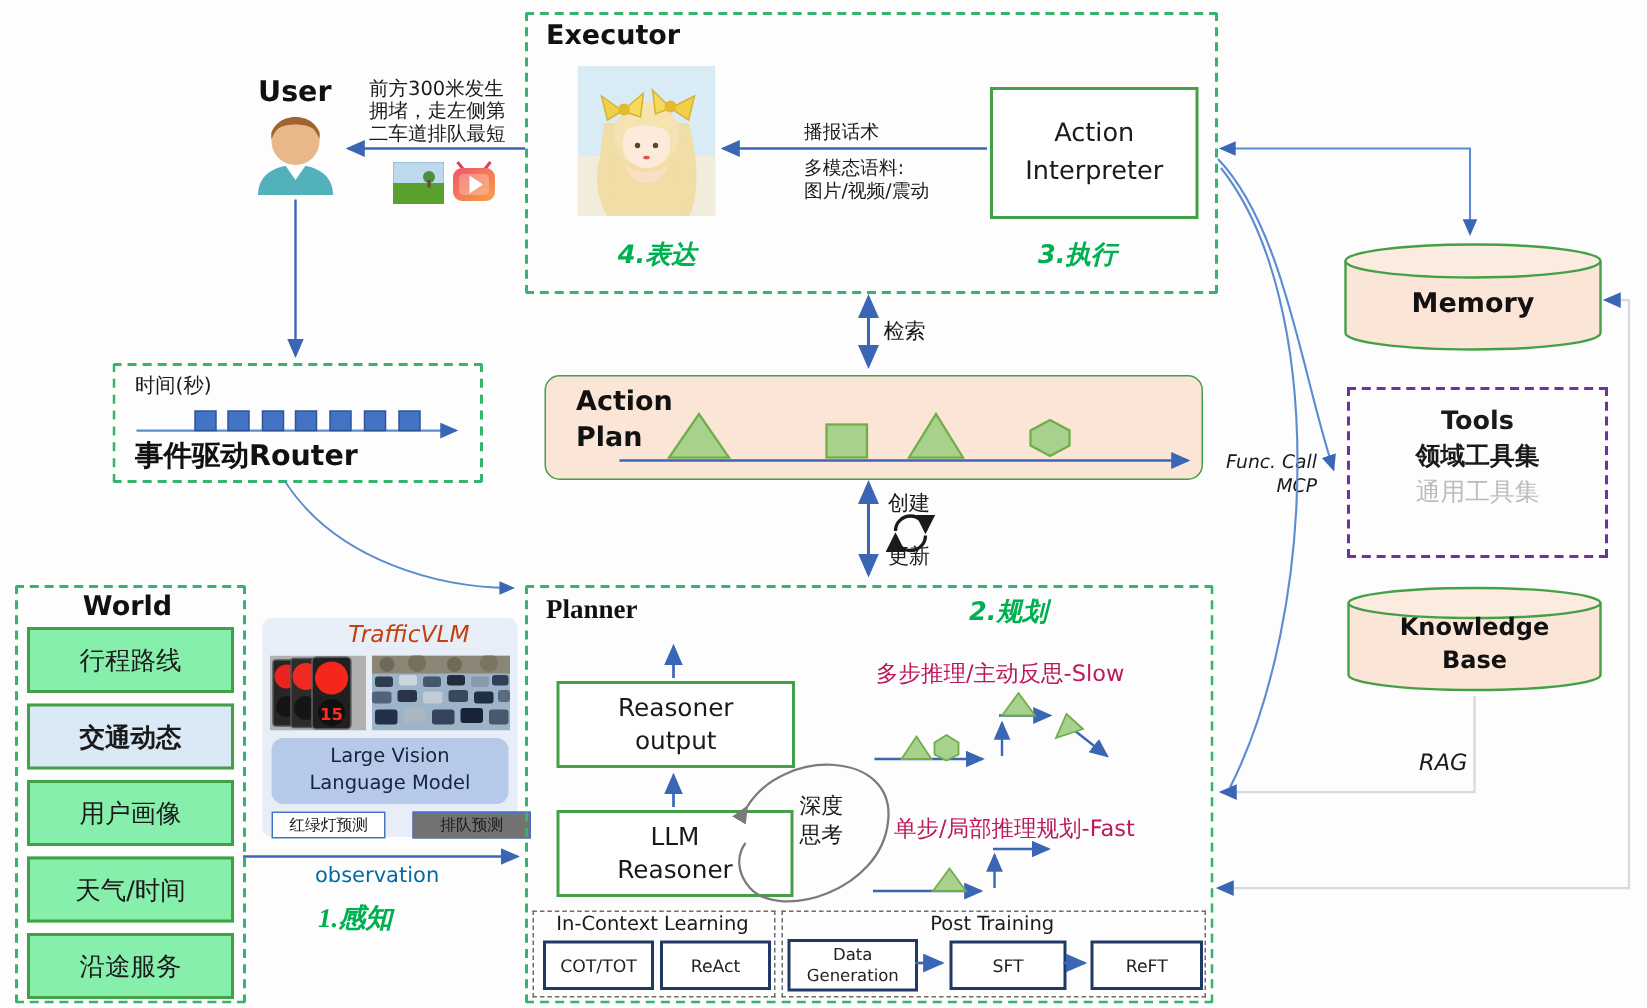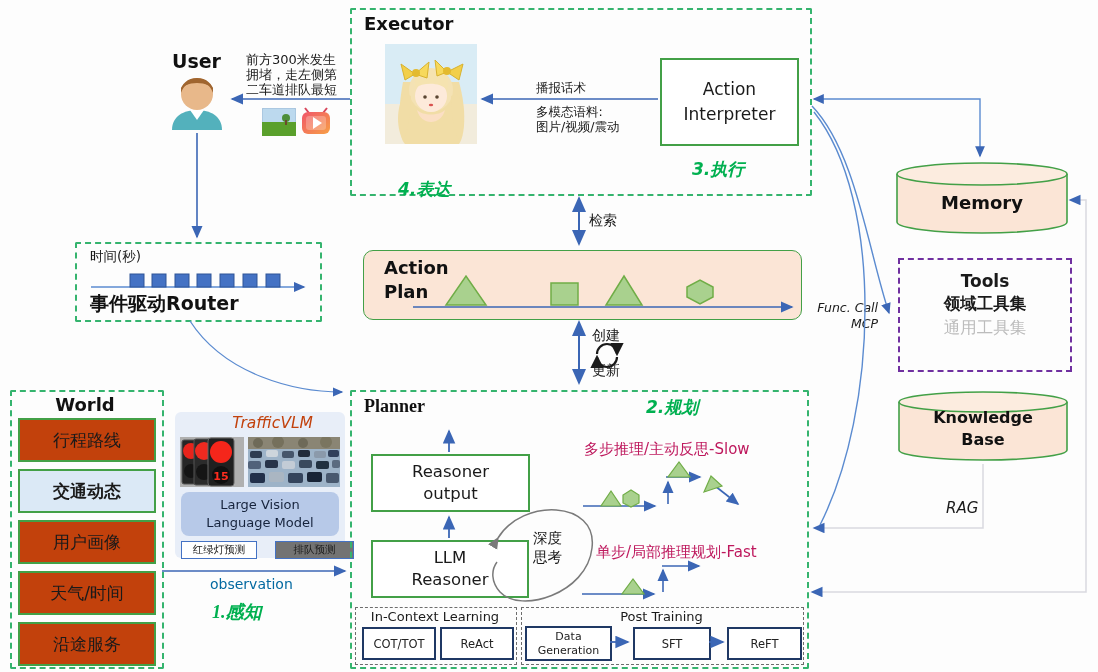--- a/index.html
+++ b/index.html
@@ -7,21 +7,21 @@
          font-family:"DejaVu Sans","Liberation Sans",sans-serif;color:#1a1a1a;}
   .abs{position:absolute;}
   .pre{white-space:pre-line;}
   .ctr{display:flex;align-items:center;justify-content:center;text-align:center;}
   .dashed-green{border:2px dashed #35b46e;border-radius:2px;}
   .solid-green{border:2px solid #43a047;background:#fff;}
   .step{color:#00b050;font-weight:bold;font-style:italic;font-size:17px;}
   .title-bold{font-weight:bold;font-size:18px;color:#111;}
   svg.overlay{position:absolute;left:0;top:0;z-index:6;pointer-events:none;}
   .peach{background:#fbe5d6;}
-  .worlditem{left:18px;width:134px;height:40px;border:2px solid #43a047;background:#c2410c;
+  .worlditem{left:18px;width:134px;height:40px;border:2px solid #43a047;background:#86efac;
              font-size:17px;}
   .worlditem.hl{background:#dbe9f6;font-weight:bold;}
   .navybox{border:2px solid #1f3864;background:#fff;font-size:11.5px;color:#222;}
   .graydash{border:1.6px dashed #6d6d6d;}
   .minilabel{font-size:15px;color:#be185d;}
   .cylinder-label{font-weight:bold;color:#111;}
 </style>
 </head>
 <body>
 
@@ -49,21 +49,21 @@
         <path d="M30,30 L44,18 L42,34 Z" fill="#f7d95c" stroke="#d8b22e"></path>
         <circle cx="31" cy="29" r="4" fill="#e3ba2f"></circle>
       </g>
       <g>
         <path d="M62,28 L50,16 L52,32 Z" fill="#f7d95c" stroke="#d8b22e"></path>
         <path d="M62,28 L78,20 L74,36 Z" fill="#f2cf4a" stroke="#d8b22e"></path>
         <circle cx="62" cy="27" r="4" fill="#e3ba2f"></circle>
       </g>
     </svg>
   </div>
-  <div class="abs step" style="left:398px;top:158px;width:80px;margin-top:20px;">4.表达</div>
+  <div class="abs step" style="left:398px;top:158px;width:80px;text-align:center;">4.表达</div>
 
   <div class="abs" style="left:536px;top:80px;font-size:12.5px;text-align:right;">播报话术</div>
   <div class="abs pre" style="left:536px;top:104px;font-size:12.5px;line-height:1.2;">多模态语料:
 图片/视频/震动</div>
 
   <div class="abs solid-green ctr pre" style="left:660px;top:58px;width:135px;height:84px;font-size:17px;line-height:1.45;">Action
 Interpreter</div>
   <div class="abs step" style="left:692px;top:158px;">3.执行</div>
 
   <div class="abs title-bold" style="left:172px;top:50px;font-size:19px;">User</div>

